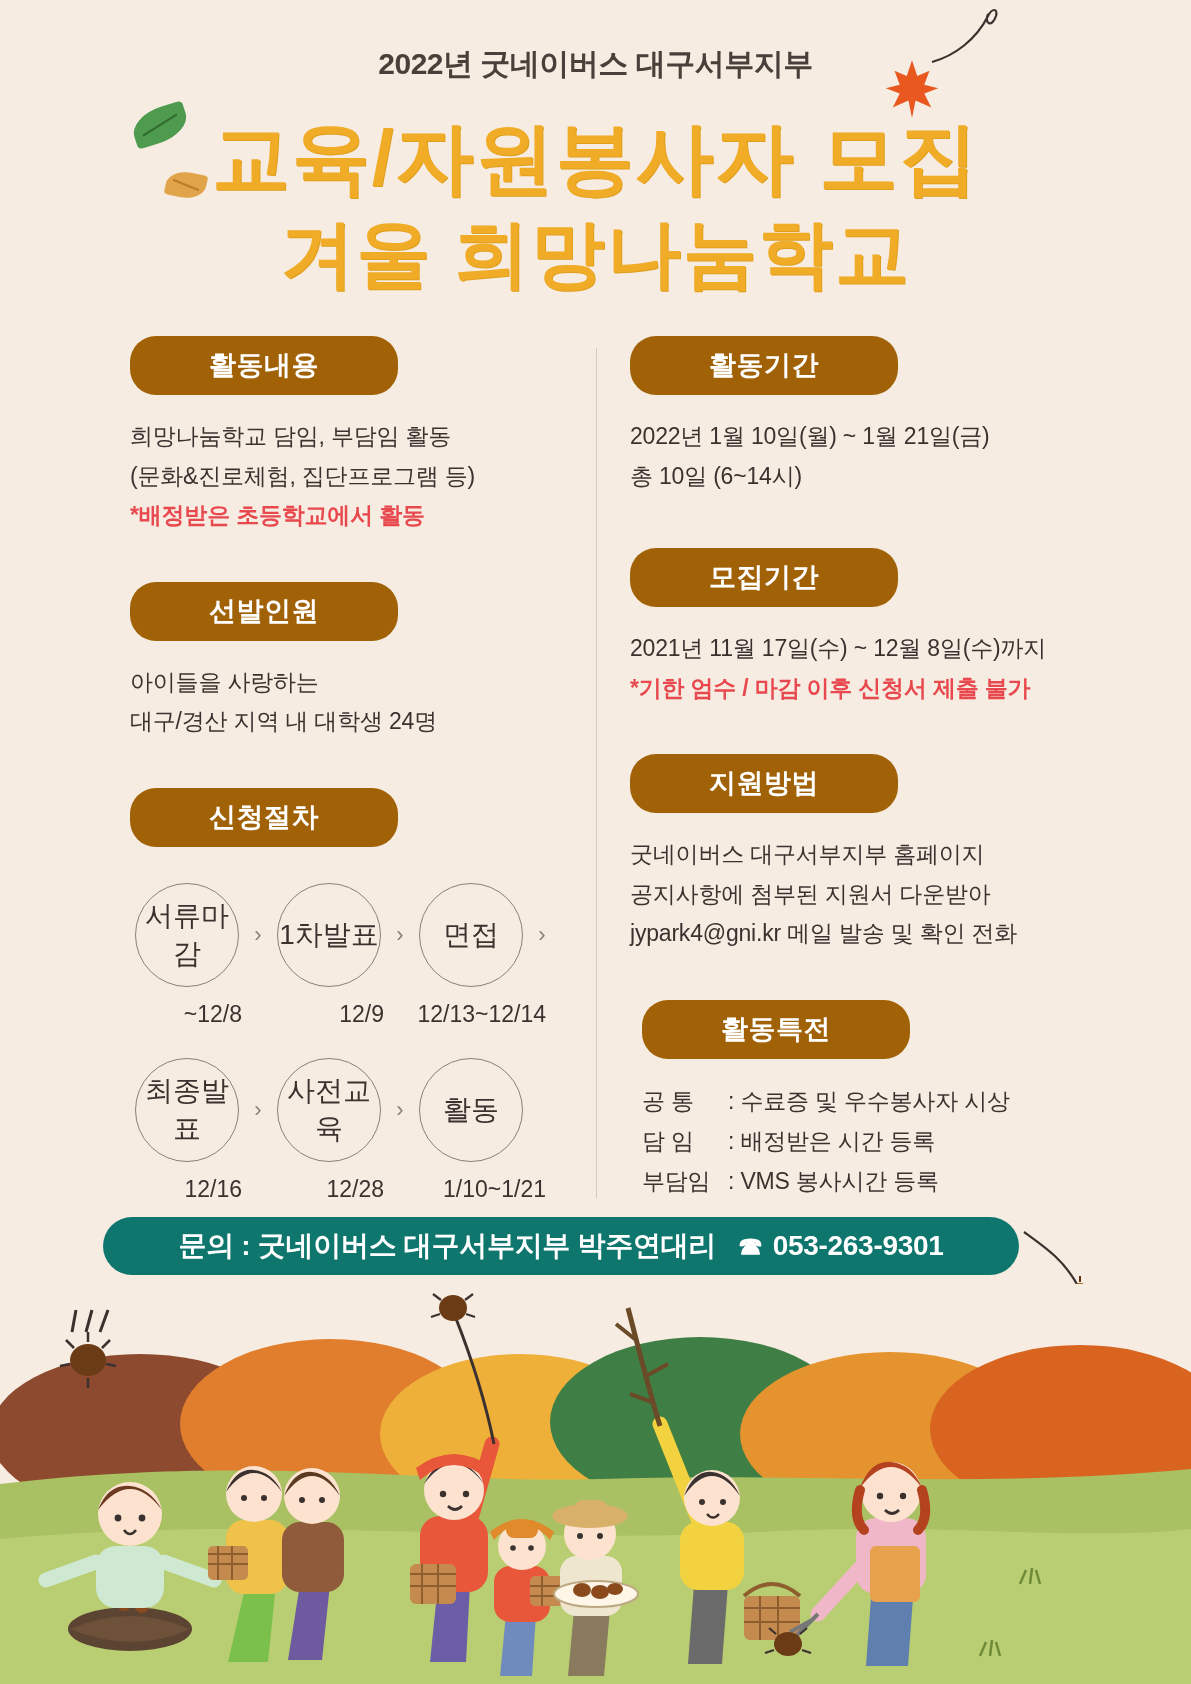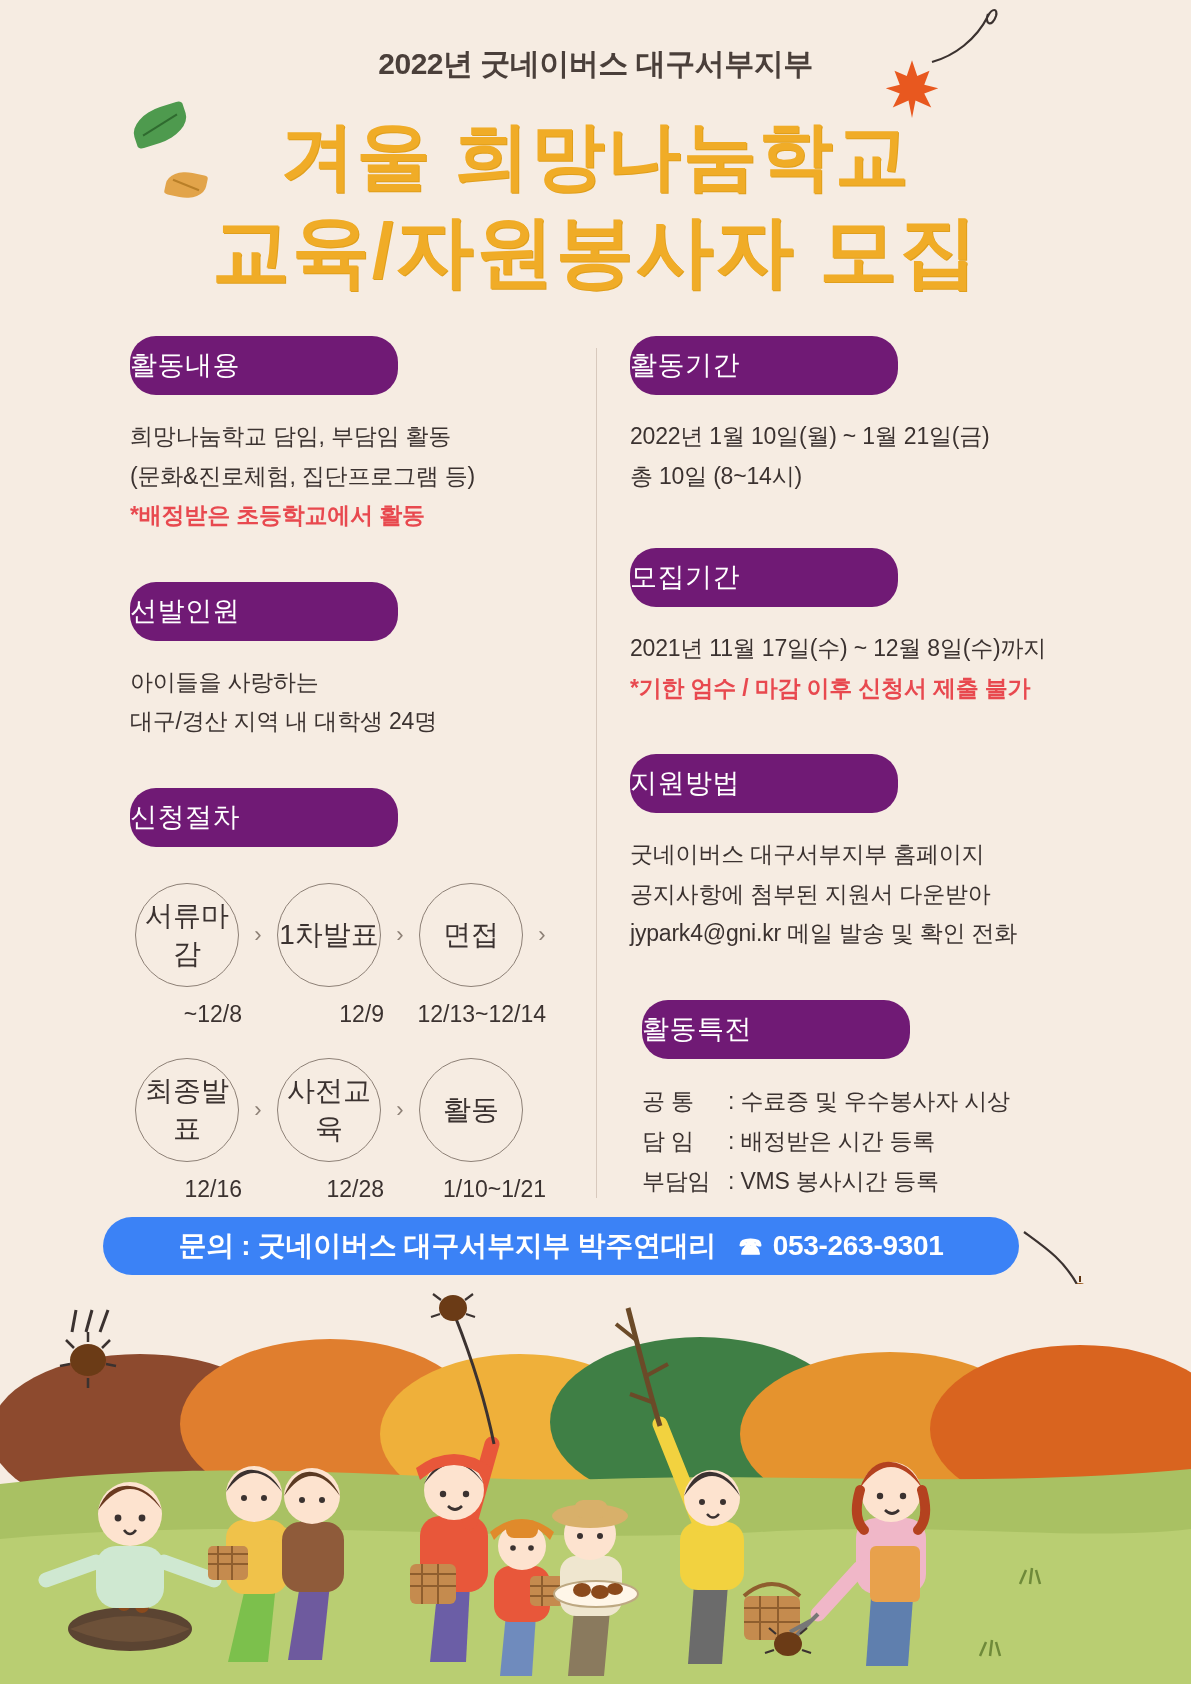--- a/index.html
+++ b/index.html
@@ -68,27 +68,27 @@
   .divider {
     position:absolute; top:348px; left:596px;
     width:1px; height:850px; background:#d8c9bd;
   }
   .col { position:absolute; }
   .col-left { top:336px; left:130px; width:450px; }
   .col-right { top:336px; left:630px; width:470px; }
 
   .pill {
     display:inline-block;
-    background:#701a75;
+    background:#a16207;
     color:#fff;
     font-size:27px;
-    font-weight:normal;
+    font-weight:bold;
     border-radius:26px;
     padding:11px 0 12px 0;
-    text-align:left;
+    text-align:center;
     width:268px;
     letter-spacing:0.5px;
   }
 
   .body-text {
     font-size:23px;
     line-height:1.72;
     color:#3b3230;
     margin-top:22px;
     letter-spacing:-0.2px;
@@ -133,39 +133,39 @@
 
   
   .perk-line { font-size:23px; line-height:1.75; }
   .perk-label { display:inline-block; min-width:86px; }
 
   
   .contact {
     position:absolute;
     top:1217px; left:103px;
     width:916px; height:58px;
-    background:#3b82f6;
+    background:#0f766e;
     border-radius:29px;
     display:flex; align-items:center; justify-content:center;
     color:#fff; font-size:28px; font-weight:bold;
     letter-spacing:-0.3px;
   }
   .contact .phone-icon { margin:0 10px 0 22px; font-size:25px; }
 
   
   .scene { position:absolute; left:0; bottom:0; width:1191px; height:400px; }
 </style>
 </head>
 <body>
 
 <div class="org-line">2022년 굿네이버스 대구서부지부</div>
 
 <div class="title-wrap">
+  <div class="title-line second">교육/자원봉사자 모집</div>
   <div class="title-line">겨울 희망나눔학교</div>
-  <div class="title-line second">교육/자원봉사자 모집</div>
 </div>
 
 <div class="leaf leaf-green"></div>
 <div class="leaf leaf-orange"></div>
 <svg class="leaf maple" viewBox="0 0 64 70">
   <path d="M32 2 L38 20 L52 14 L46 30 L62 34 L46 40 L54 56 L36 48 L32 68 L28 48 L10 56 L18 40 L2 34 L18 30 L12 14 L26 20 Z" fill="#e8581f"></path>
 </svg>
 <svg class="twig-top" viewBox="0 0 70 60">
   <path d="M2 58 C24 52 46 36 58 12 C62 4 68 4 66 12 C62 24 54 20 58 10" stroke="#3b3230" stroke-width="2.2" fill="none"></path>
 </svg>
@@ -243,21 +243,21 @@
     </div>
   </div>
 </div>
 
 <div class="col col-right">
 
   <div class="block">
     <div class="pill">활동기간</div>
     <div class="body-text">
       <div>2022년 1월 10일(월) ~ 1월 21일(금)</div>
-      <div>총 10일 (8~14시)</div>
+      <div>총 10일 (6~14시)</div>
     </div>
   </div>
 
   <div class="block" style="margin-top:52px;">
     <div class="pill">모집기간</div>
     <div class="body-text">
       <div>2021년 11월 17일(수) ~ 12월 8일(수)까지</div>
       <div class="note-red">*기한 엄수 / 마감 이후 신청서 제출 불가</div>
     </div>
   </div>

